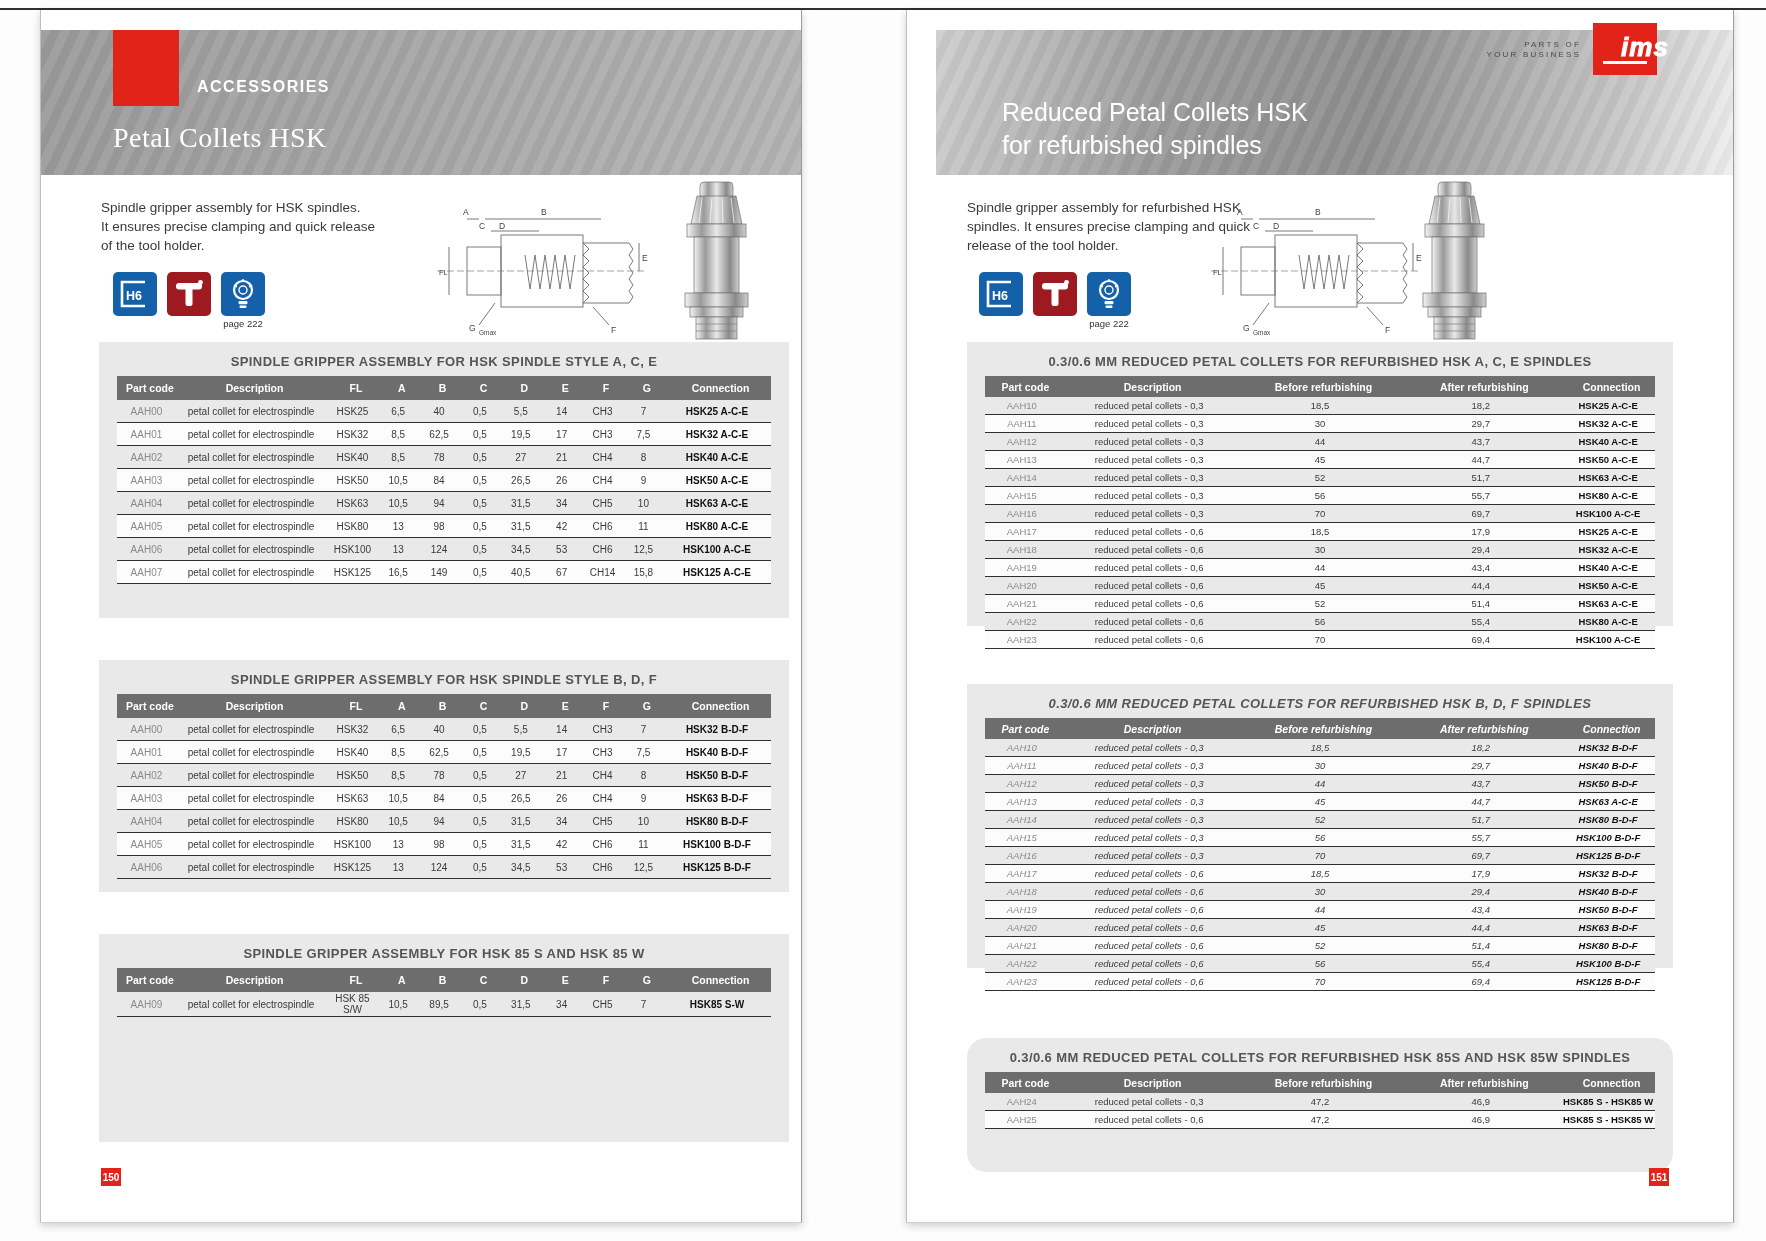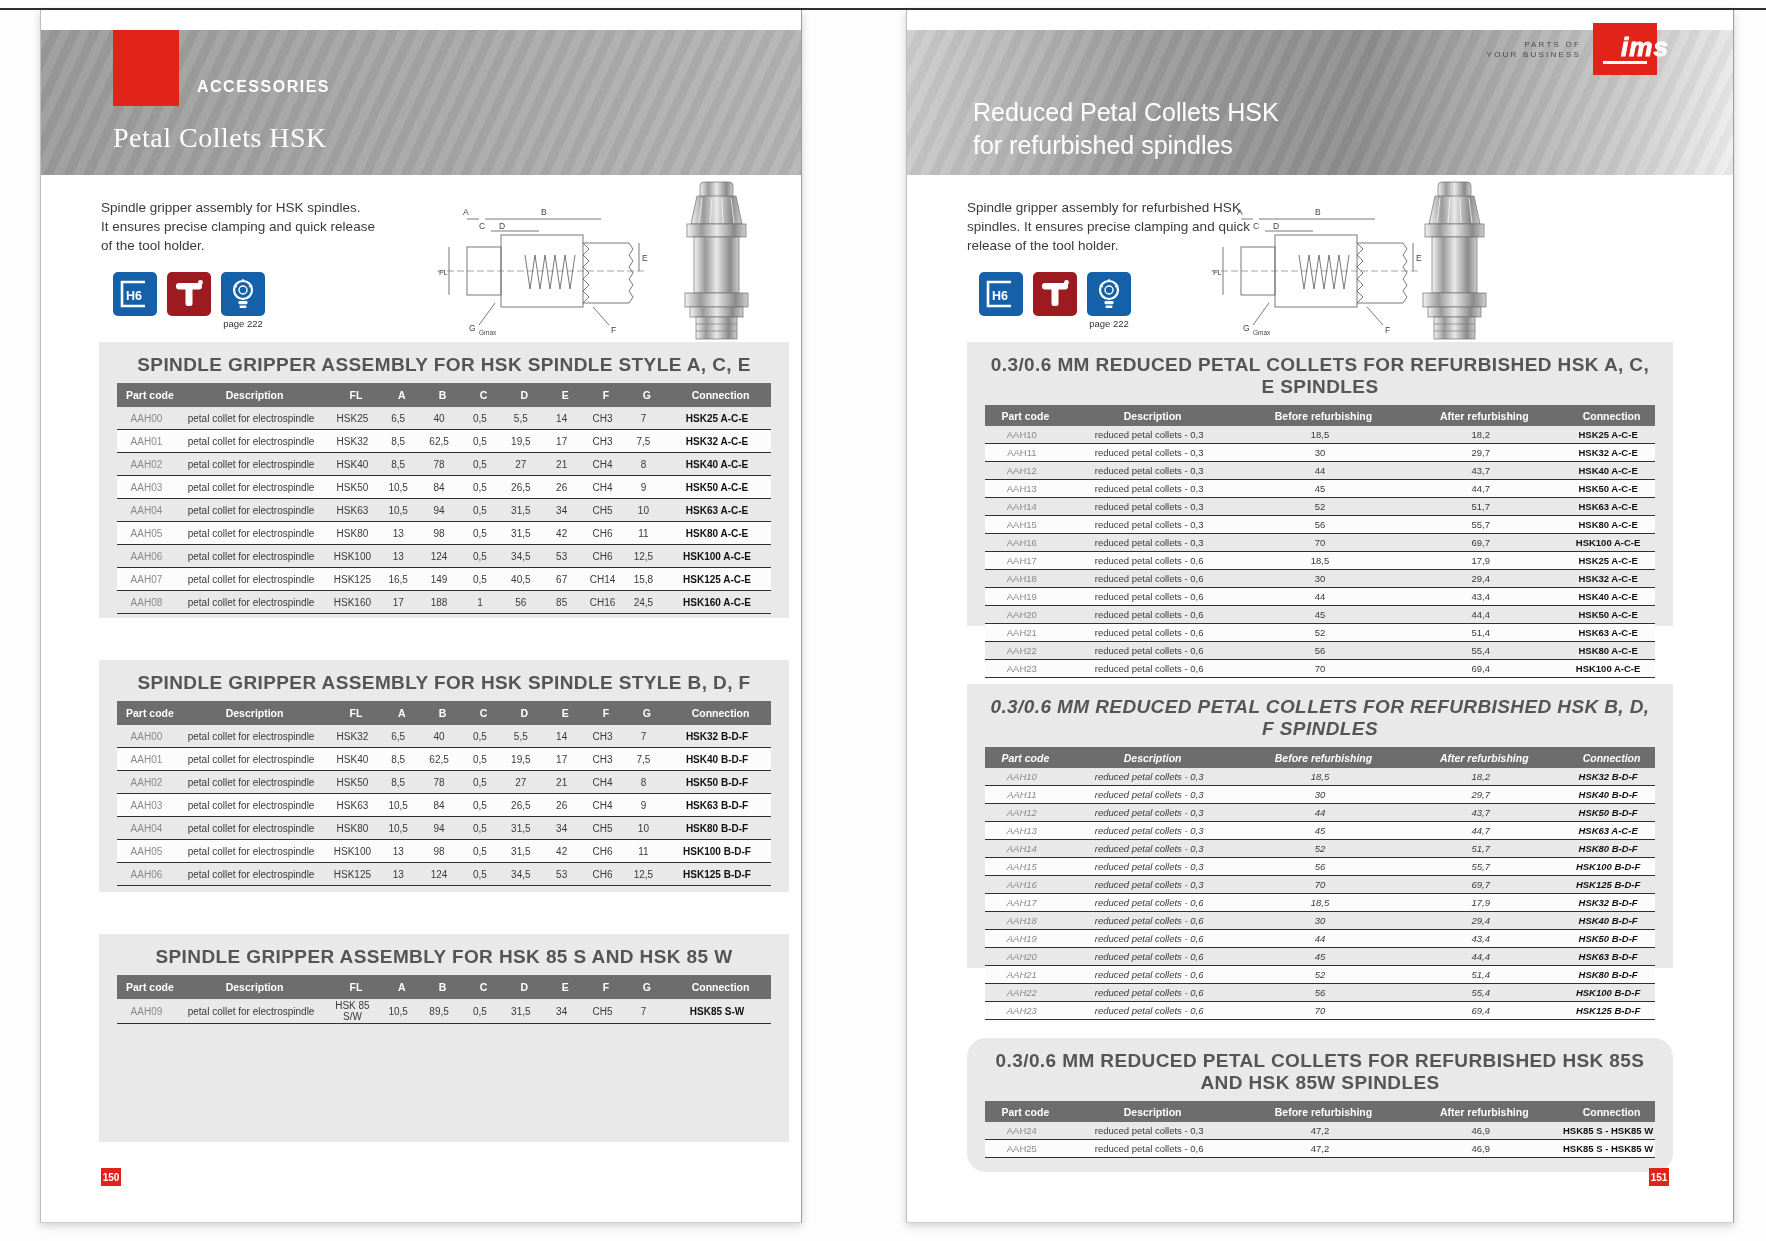--- a/index.html
+++ b/index.html
@@ -7,21 +7,21 @@
   #top-edge{position:absolute;left:0;top:8px;width:1766px;height:2px;background:#2e2e2e;}
 
   .page{position:absolute;top:10px;height:1212px;background:#ffffff;
         border-left:1px solid #bdbdbd;border-right:1px solid #9c9c9c;border-bottom:1px solid #cfcfcf;
         box-shadow:0 3px 8px rgba(0,0,0,.18);}
   #left-page{left:40px;width:760px;}
   #right-page{left:906px;width:826px;}
 
   .banner{position:absolute;left:0;right:0;top:20px;height:145px;}
   #left-page .banner{background:linear-gradient(100deg,#9b9b9b 0%,#a8a8a8 55%,#b5b5b5 100%);}
-  #right-page .banner{background:linear-gradient(100deg,#cfcfcf 0%,#9c9c9c 28%,#8f8f8f 55%,#c9c9c9 86%,#f0f0f0 100%);}
+  #right-page .banner{background:linear-gradient(100deg,#cfcfcf 0%,#9c9c9c 28%,#8f8f8f 55%,#c9c9c9 86%,#f0f0f0 100%);margin-left:29px;}
   .banner::after{content:"";position:absolute;inset:0;
      background:repeating-linear-gradient(115deg,rgba(255,255,255,.05) 0 9px,rgba(0,0,0,.04) 9px 18px);}
   .red-square{position:absolute;left:72px;top:0;width:66px;height:76px;background:var(--brand-red);z-index:2;}
   .kicker{position:absolute;left:156px;top:48px;color:#ffffff;font-size:16px;font-weight:bold;letter-spacing:1.5px;z-index:2;}
   .page-title{position:absolute;left:72px;top:92px;color:#ffffff;font-size:28px;letter-spacing:.5px;z-index:2;font-family:Liberation Serif, serif;}
   .page-title2{position:absolute;left:66px;top:66px;color:#ffffff;font-size:25px;line-height:33px;z-index:2;}
 
   .tagline{position:absolute;right:152px;top:30px;text-align:right;font-size:8px;letter-spacing:2.2px;
            color:#4a4a4a;line-height:10px;z-index:3;}
   .ims-logo{position:absolute;right:76px;top:13px;width:64px;height:52px;background:var(--brand-red);
@@ -39,21 +39,21 @@
   .diagram{position:absolute;top:175px;}
   #left-page .diagram{left:392px;}
   #right-page .diagram{left:300px;}
   .photo{position:absolute;top:168px;}
   #left-page .photo{left:628px;}
   #right-page .photo{left:500px;}
 
   .sec{position:absolute;background:var(--section-bg);padding:6px 18px 0 18px;box-sizing:border-box;}
   #left-page .sec{left:58px;width:690px;}
   #right-page .sec{left:60px;width:706px;}
-  .sec-title{text-align:center;font-size:19px;font-weight:bold;color:#555;letter-spacing:.4px;margin:6px 0 7px 0;}
+  .sec-title{text-align:center;font-size:13px;font-weight:bold;color:#555;letter-spacing:.4px;margin:6px 0 7px 0;}
 
   table{width:100%;border-collapse:collapse;table-layout:fixed;background:#fff;}
   th{background:var(--hdr-gray);color:#fff;font-weight:bold;text-align:center;padding-left:8px;}
   td{text-align:center;color:#3a3a3a;border-bottom:1px solid #2f2f2f;}
   tbody tr:nth-child(odd) td{background:#e9e9e9;}
   tbody tr:nth-child(even) td{background:#fcfcfc;}
   td.code{color:#8a8a8a;}
   td.conn{font-weight:bold;color:#101010;}
   .tbl-left th{height:22px;font-size:10.5px;}
   .tbl-left td{height:20px;font-size:10px;}
@@ -305,33 +305,20 @@
               <td>HSK125</td>
               <td>16,5</td>
               <td>149</td>
               <td>0,5</td>
               <td>40,5</td>
               <td>67</td>
               <td>CH14</td>
               <td>15,8</td>
               <td class="conn">HSK125 A-C-E</td>
             </tr>
-            <tr>
-              <td class="code">AAH08</td>
-              <td>petal collet for electrospindle</td>
-              <td>HSK160</td>
-              <td>17</td>
-              <td>188</td>
-              <td>1</td>
-              <td>56</td>
-              <td>85</td>
-              <td>CH16</td>
-              <td>24,5</td>
-              <td class="conn">HSK160 A-C-E</td>
-            </tr>
           </tbody>
         </table>
     </div>
 
     <div class="sec sec2L">
       <div class="sec-title">SPINDLE GRIPPER ASSEMBLY FOR HSK SPINDLE STYLE B, D, F</div>
       <table class="tbl-left">
           <colgroup>
             <col style="width: 9%;">
             <col style="width: 23%;">

